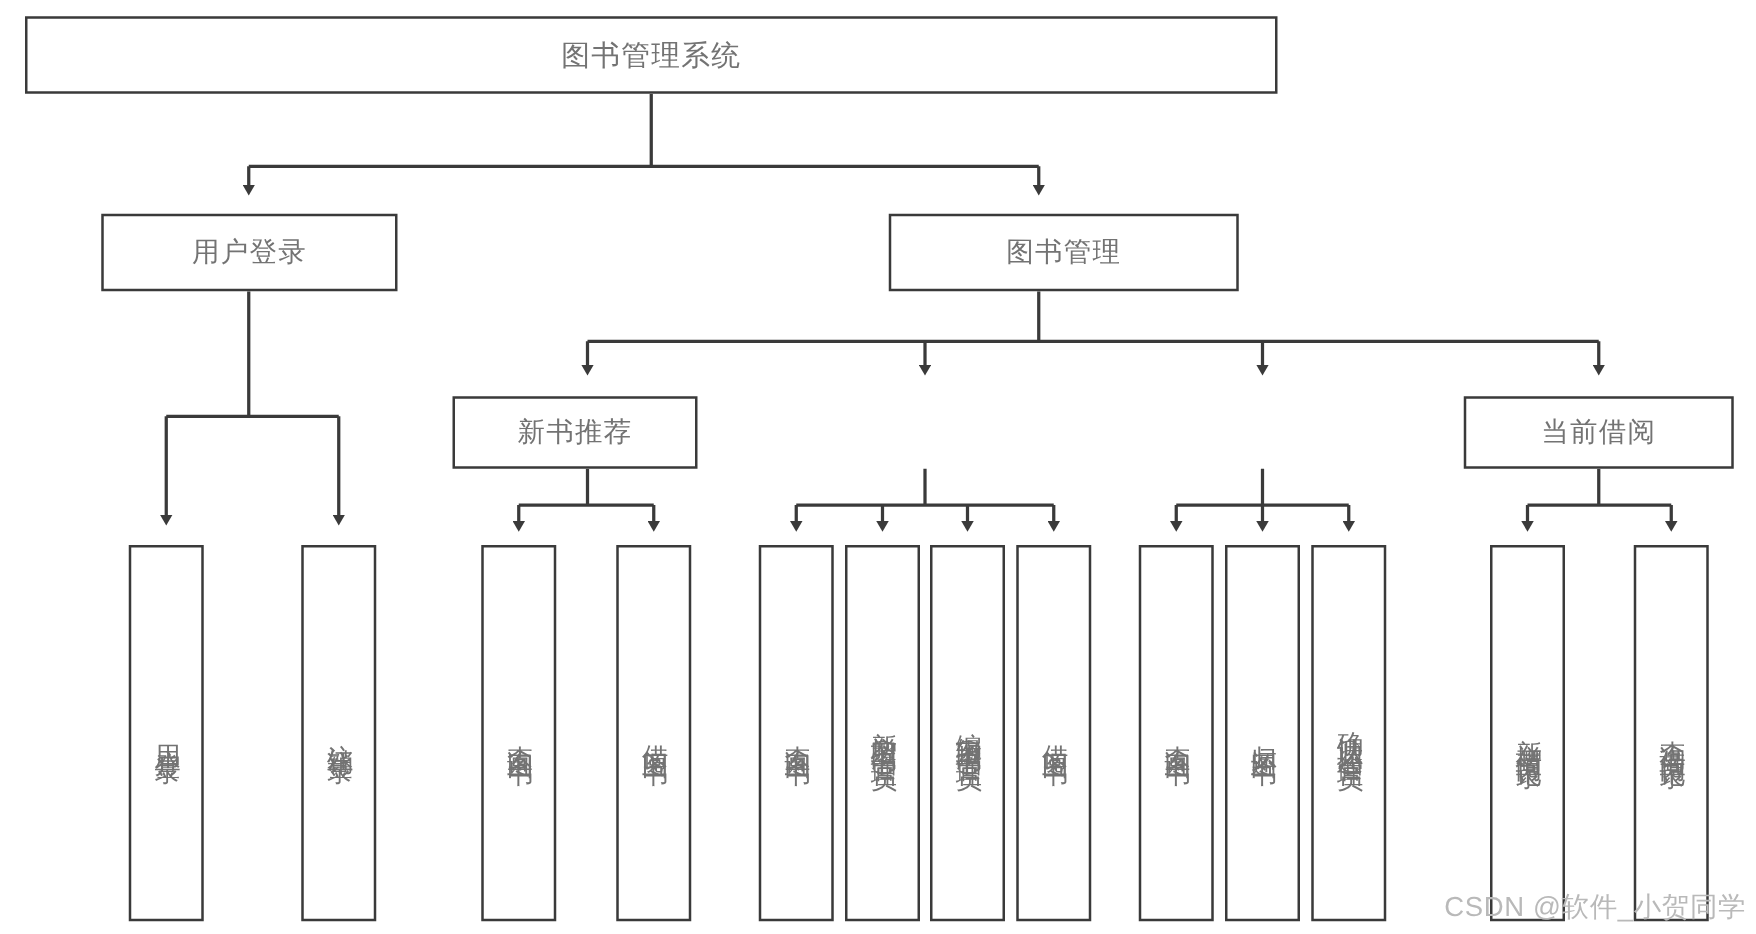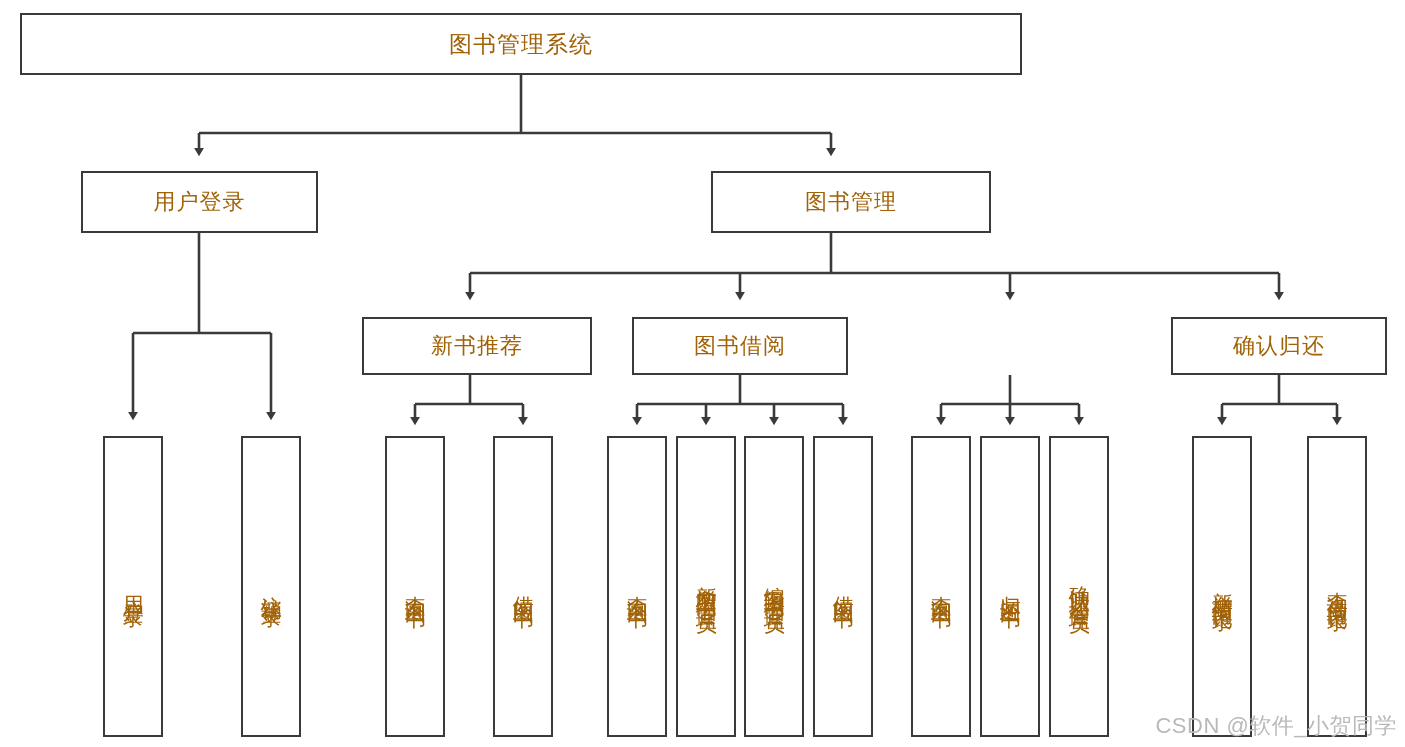--- a/index.html
+++ b/index.html
@@ -27,21 +27,21 @@
     pointer-events: none;
   }
   .node {
     position: absolute;
     box-sizing: border-box;
     border: 2.5px solid #3a3a3a;
     background: #ffffff;
     display: flex;
     align-items: center;
     justify-content: center;
-    color: #a16207;
+    color: #737373;
     text-align: left;
     z-index: 2;
   }
   .node.horiz {
     font-size: 22px;
     letter-spacing: 1px;
     line-height: 1.25;
   }
   .node.root {
     font-size: 23px;
@@ -131,28 +131,25 @@
     <span>图书管理系统</span>
   </div>
 
   <div class="node horiz" style="left:81px; top:171px; width:237px; height:62px;">
     <span>用户登录</span>
   </div>
   <div class="node horiz" style="left:711px; top:171px; width:280px; height:62px;">
     <span>图书管理</span>
   </div>
 
-  <div class="node horiz" style="left:362px; top:317px; width:230px; height:58px;">
+  <div class="node horiz" style="left:362px; top:317px; width:196px; height:58px;">
     <span>新书推荐</span>
   </div>
-  <div class="node horiz" style="left:632px; top:317px; width:216px; height:58px;">
-    <span>图书借阅</span>
-  </div>
   <div class="node horiz" style="left:1171px; top:317px; width:216px; height:58px;">
-    <span>确认归还</span>
+    <span>当前借阅</span>
   </div>
 
   <div class="node vert" style="left:103px; top:436px; width:60px; height:301px;">
     <span class="vlabel">用户登录</span>
   </div>
   <div class="node vert" style="left:241px; top:436px; width:60px; height:301px;">
     <span class="vlabel">注销登录</span>
   </div>
 
   <div class="node vert" style="left:385px; top:436px; width:60px; height:301px;">

